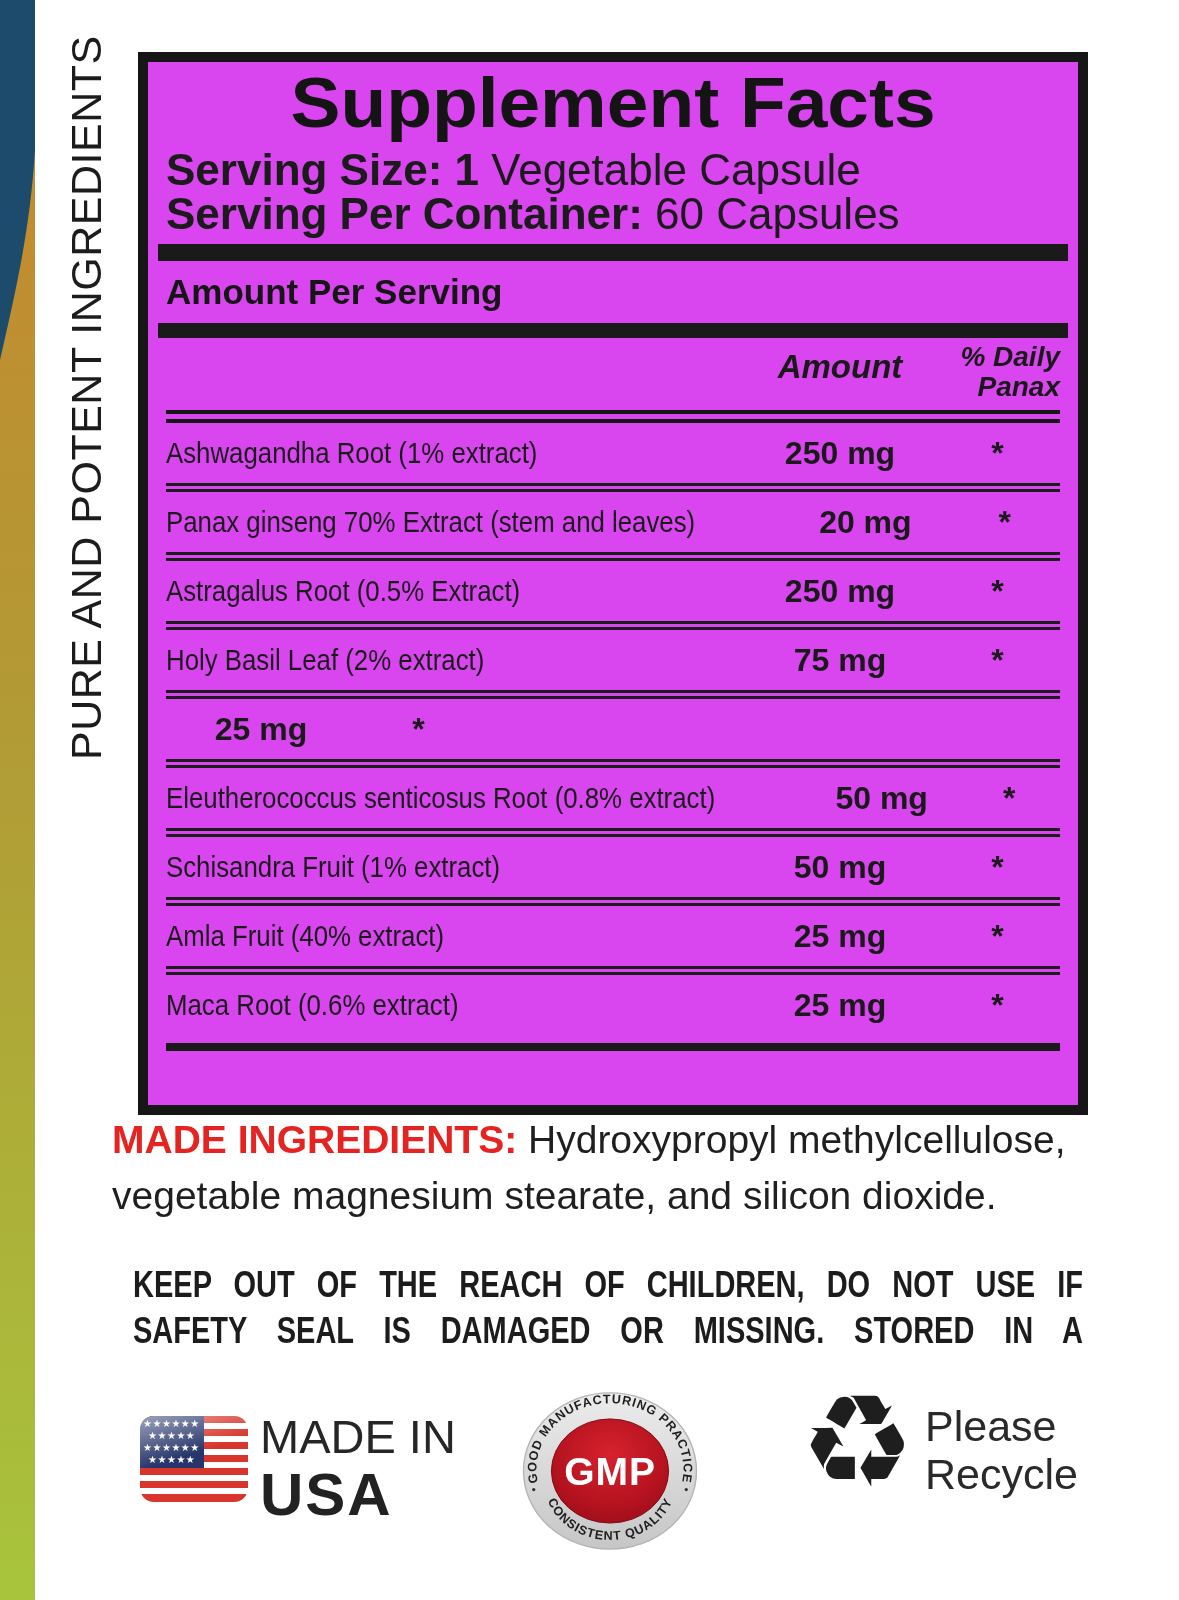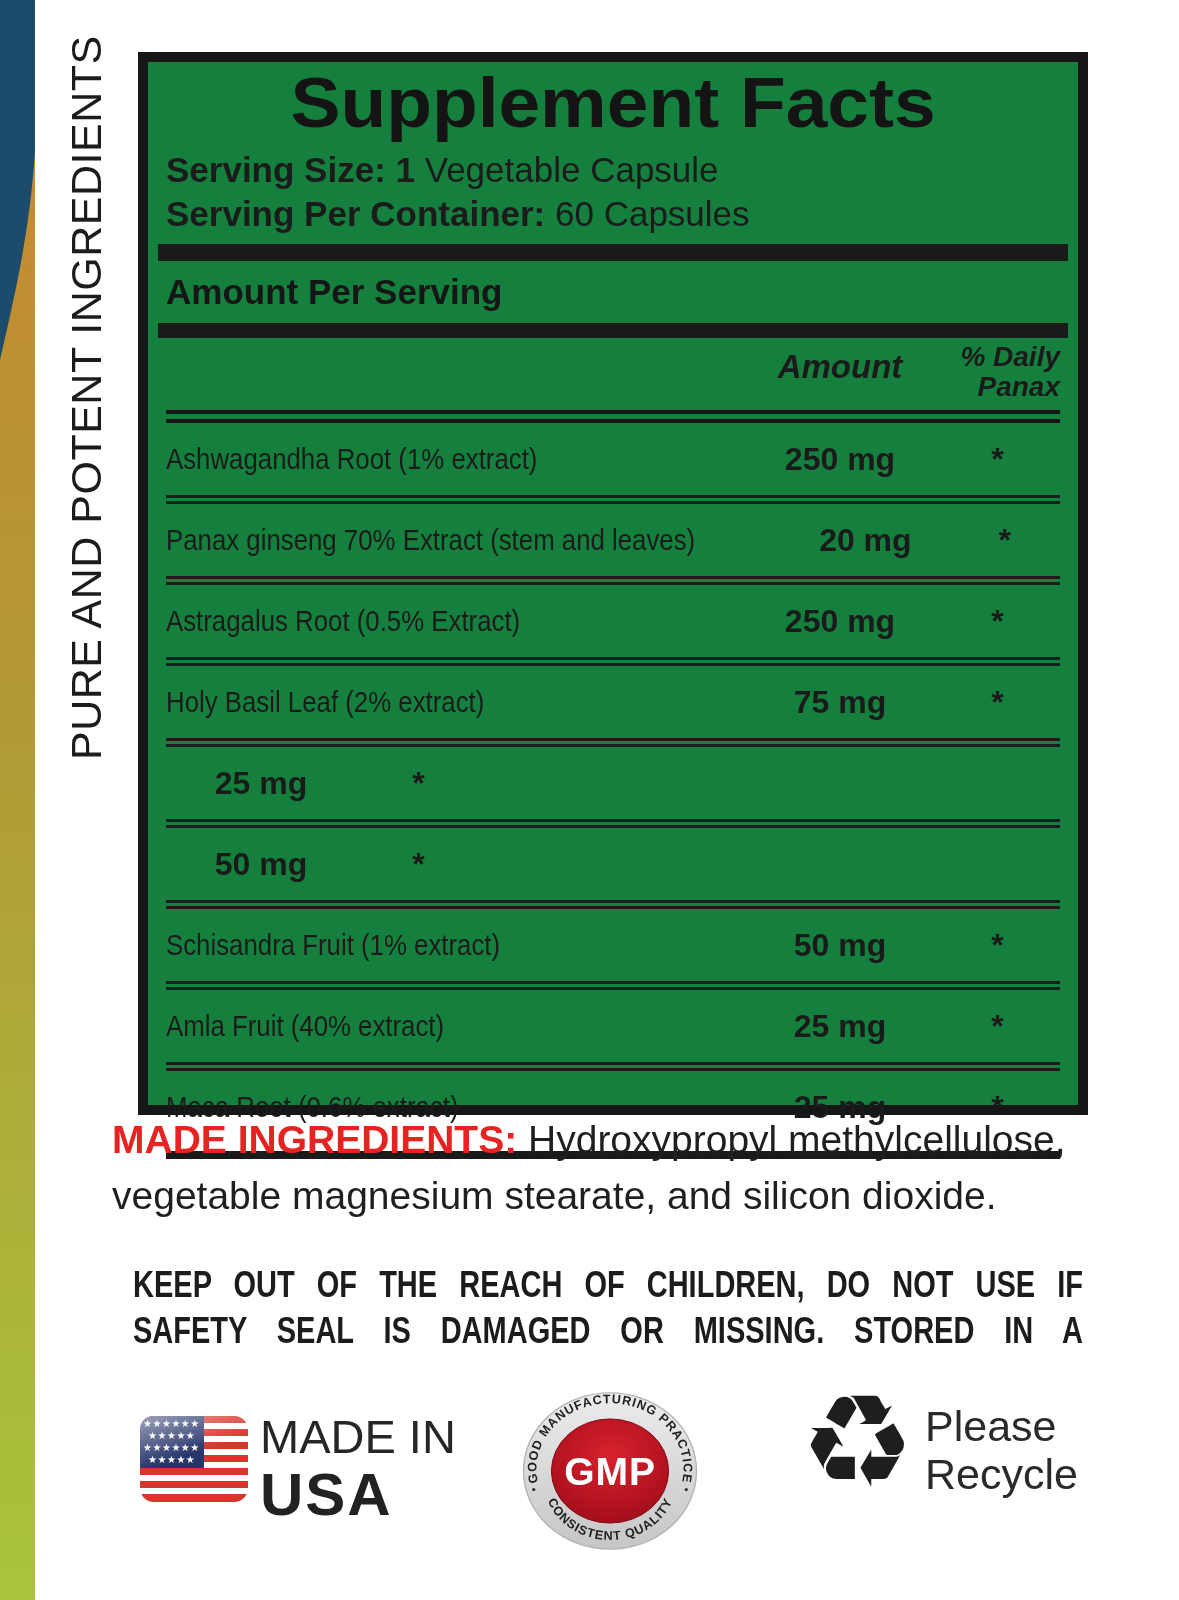--- a/index.html
+++ b/index.html
@@ -13,42 +13,42 @@
   
   .side-label{
     position:absolute;left:-270px;top:372px;width:720px;height:56px;
     transform:rotate(-90deg);transform-origin:center center;
     font-size:43px;font-weight:400;letter-spacing:0.5px;color:#1c1c1c;
     text-align:center;white-space:nowrap;
   }
   
   .facts-box{
     position:absolute;left:138px;top:52px;width:950px;height:1063px;
-    border:10px solid #161616;background:#15803d;box-sizing:border-box;
+    border:10px solid #161616;background:#d946ef;box-sizing:border-box;
     padding:0 18px;
   }
   .sf-title{
     margin-top:4px;font-size:70px;font-weight:700;text-align:center;
     letter-spacing:0;line-height:74px;transform:scaleX(1.07);color:#141414;
   }
-  .serving-lines{margin-top:8px;font-size:35px;line-height:44px;color:#1b1b1b;}
+  .serving-lines{margin-top:8px;font-size:44px;line-height:44px;color:#1b1b1b;}
   .serv-label{font-weight:700;}
   .serv-value{font-weight:400;}
   .bar{background:#1a1a1a;margin:0 -8px;}
   .bar-1{height:17px;margin-top:8px;}
   .bar-2{height:15px;margin-top:10px;}
   .aps{margin-top:10px;font-size:35px;font-weight:700;line-height:42px;color:#161616;}
   .hdr-row{display:flex;align-items:flex-start;margin-top:0;height:72px;font-style:italic;}
   .hdr-spacer{flex:1;}
   .col-amount{width:190px;text-align:center;}
   .col-dv{width:125px;text-align:right;}
   .hdr-amount{font-size:33px;font-weight:700;padding-top:10px;}
   .hdr-dv{font-size:28px;font-weight:700;line-height:30px;padding-top:4px;}
   .rule-heavy{height:13px;border-top:4px solid #161616;border-bottom:4px solid #161616;box-sizing:border-box;}
-  .trow{display:flex;align-items:center;height:72px;}
+  .trow{display:flex;align-items:center;height:60px;}
   .trow .name{flex:1;font-size:30px;font-weight:400;color:#1b1b1b;overflow:visible;}
   .cond{display:inline-block;transform:scaleX(0.86);transform-origin:left center;white-space:nowrap;}
   .trow .amt{width:190px;text-align:center;font-size:32px;font-weight:700;white-space:nowrap;}
   .trow .dv{width:125px;text-align:center;font-size:32px;font-weight:700;}
   .sep{height:9px;border-top:3px solid #1c1c1c;border-bottom:3px solid #1c1c1c;box-sizing:border-box;}
   .bar-3{height:8px;background:#1a1a1a;margin:8px 0 0 0;}
   .footnote{margin-top:8px;font-size:33px;font-weight:700;color:#161616;}
   
   .other-block{
     position:absolute;left:112px;top:1112px;width:985px;
@@ -147,20 +147,21 @@
       </div>
 
       <div class="sep"></div>
       <div class="trow">
         <div class="amt">25 mg</div>
         <div class="dv">*</div>
       </div>
 
       <div class="sep"></div>
       <div class="trow">
+        <div class="name"><span class="cond">Eleutherococcus senticosus Root (0.8% extract)</span></div>
         <div class="amt">50 mg</div>
         <div class="dv">*</div>
       </div>
 
       <div class="sep"></div>
       <div class="trow">
         <div class="name"><span class="cond">Schisandra Fruit (1% extract)</span></div>
         <div class="amt">50 mg</div>
         <div class="dv">*</div>
       </div>

